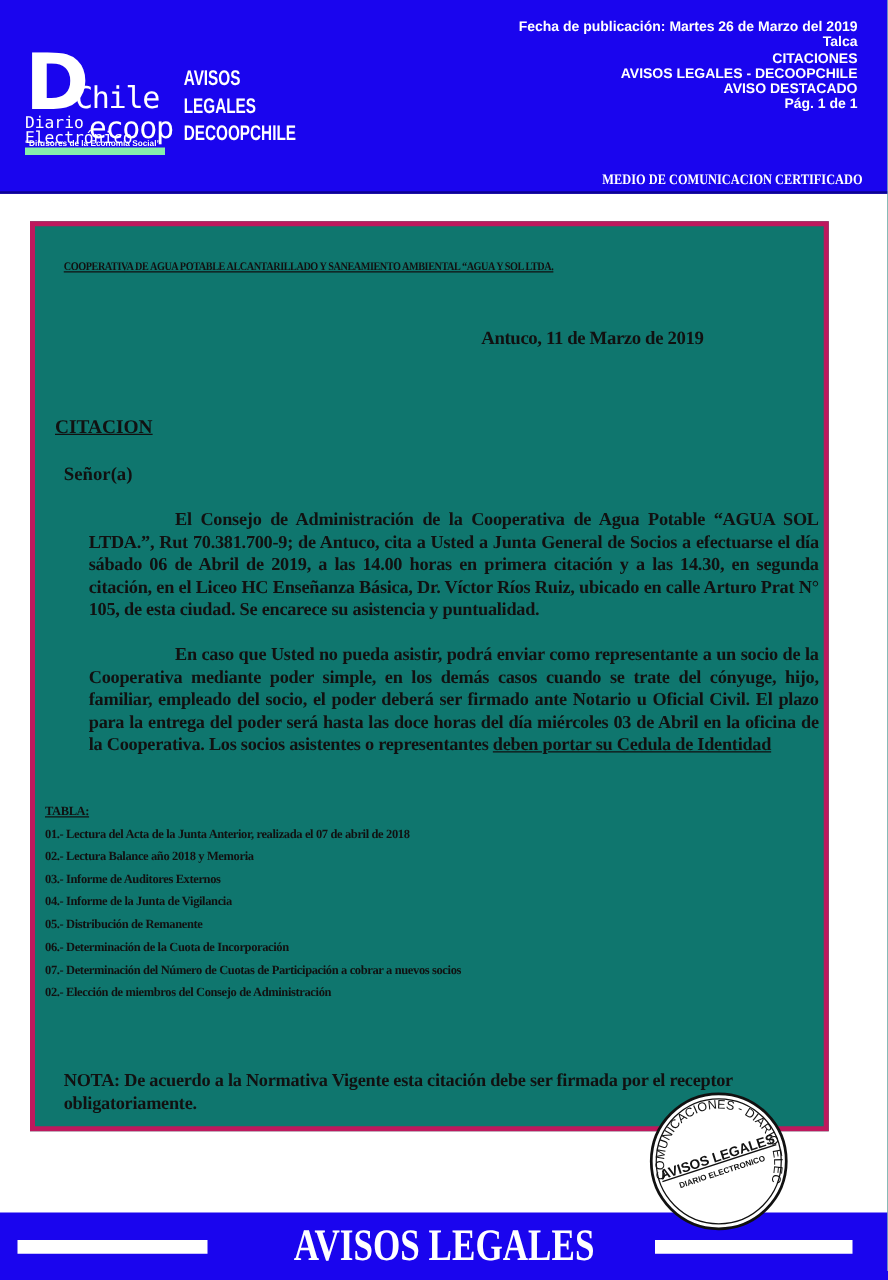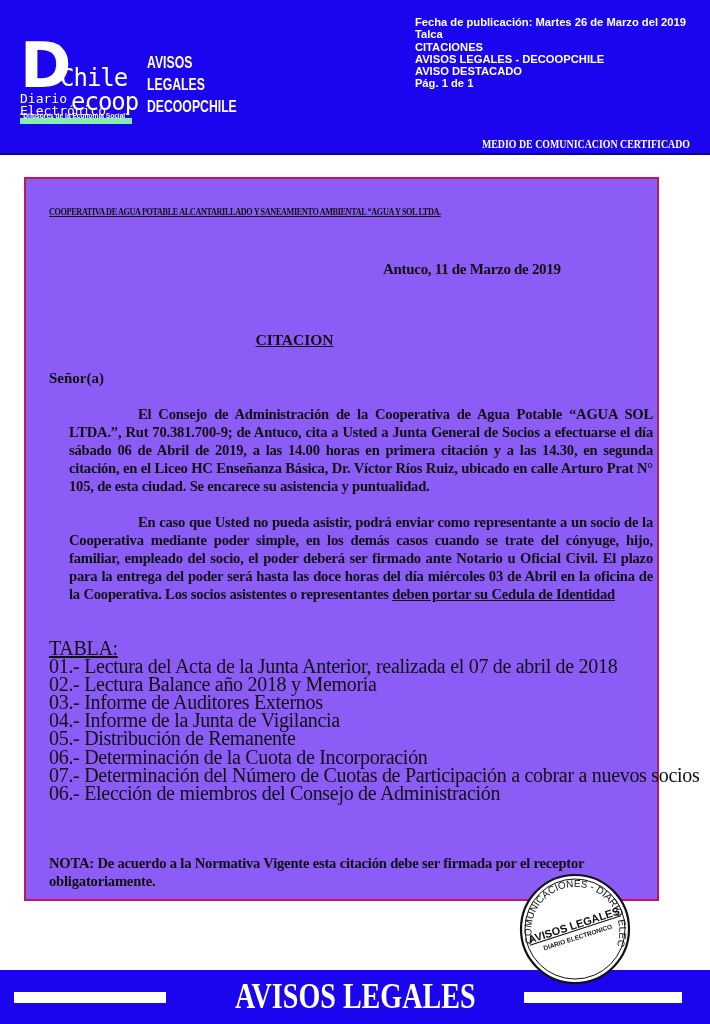--- a/index.html
+++ b/index.html
@@ -6,34 +6,34 @@
   body{width:710px;height:1024px;background:#ffffff;position:relative;overflow:hidden;font-family:"Liberation Serif",serif;color:#111;}
   .header{position:absolute;left:0;top:0;width:710px;height:155px;background:#1a05ee;border-bottom:2px solid #0c0290;box-sizing:border-box;}
   .logo{position:absolute;left:20px;top:38px;width:112px;height:90px;color:#fff;}
   .logo-d{position:absolute;left:0;top:0;font-family:"DejaVu Sans",sans-serif;font-weight:bold;font-size:62px;line-height:56px;}
   .logo-w1{position:absolute;left:51px;top:4px;font-family:"DejaVu Sans Mono",monospace;font-size:24px;line-height:24px;letter-spacing:-1px;margin-top:48px;}
   .logo-w2{position:absolute;left:40px;top:28px;font-family:"DejaVu Sans Mono",monospace;font-size:24px;line-height:24px;letter-spacing:-1px;}
   .logo-sub{position:absolute;left:0;top:55px;width:112px;font-family:"DejaVu Sans Mono",monospace;font-size:13px;line-height:12px;border-bottom:6px solid #86efac;padding-bottom:1px;}
   .logo-tag{position:absolute;left:0;top:74px;width:118px;font-family:"Liberation Sans",sans-serif;font-weight:bold;font-size:6.6px;white-space:nowrap;}
   .header-title{position:absolute;left:147px;top:52px;color:#fff;font-family:"Liberation Sans",sans-serif;font-weight:bold;font-size:17px;line-height:22px;transform:scaleX(0.72);transform-origin:left top;}
   .header-title div{white-space:nowrap;}
-  .meta{position:absolute;right:24px;top:16px;color:#fff;font-family:"Liberation Sans",sans-serif;font-weight:bold;font-size:11.2px;line-height:12.3px;}
+  .meta{position:absolute;right:24px;top:16px;text-align:right;color:#fff;font-family:"Liberation Sans",sans-serif;font-weight:bold;font-size:11.2px;line-height:12.3px;}
   .meta div{white-space:nowrap;}
   .certified{position:absolute;right:20px;top:138px;color:#fff;font-family:"Liberation Serif",serif;font-weight:bold;font-size:11.5px;white-space:nowrap;transform:scaleX(0.86);transform-origin:right top;}
-  .frame{position:absolute;left:24px;top:177px;width:631px;height:720px;border:2px solid #be185d;background:#8b5cf6;}
+  .frame{position:absolute;left:24px;top:177px;width:631px;height:720px;border:4px solid #be185d;background:#0f766e;}
   .org{position:absolute;left:23px;top:28px;font-weight:bold;font-size:9.3px;text-decoration:underline;white-space:nowrap;letter-spacing:-0.4px;transform:scaleX(0.88);transform-origin:left top;}
   .place-date{position:absolute;left:357px;top:82px;font-weight:bold;font-size:15px;white-space:nowrap;letter-spacing:-0.3px;}
-  .doc-title{position:absolute;left:0;width:537px;top:152px;text-align:center;font-weight:bold;font-size:15.5px;text-decoration:underline;}
+  .doc-title{position:absolute;left:16px;width:537px;top:152px;font-weight:bold;font-size:15.5px;text-decoration:underline;}
   .salutation{position:absolute;left:23px;top:191px;font-weight:bold;font-size:15px;}
   .para{position:absolute;left:23px;width:584px;font-weight:bold;font-size:14.6px;line-height:18px;text-align:justify;letter-spacing:-0.2px;margin-left:20px;}
   .para .indent{display:inline-block;width:69px;}
   .p1{top:226px;}
   .p2{top:334px;}
   .u{text-decoration:underline;}
-  .agenda{position:absolute;left:23px;top:460px;font-weight:normal;font-size:20px;line-height:18.1px;letter-spacing:-0.3px;}
+  .agenda{position:absolute;left:8px;top:460px;font-weight:bold;font-size:10px;line-height:18.1px;letter-spacing:-0.3px;}
   .agenda-title{text-decoration:underline;}
   .agenda div{white-space:nowrap;}
   .nota{position:absolute;left:23px;width:584px;top:675px;font-weight:bold;font-size:14.6px;line-height:18px;letter-spacing:-0.2px;}
   .footer{position:absolute;left:0;top:970px;width:710px;height:54px;background:#1a05ee;}
   .footer-bar-left{position:absolute;left:14px;top:22px;width:152px;height:11px;background:#fff;}
   .footer-bar-right{position:absolute;left:524px;top:22px;width:158px;height:11px;background:#fff;}
   .footer-text{position:absolute;left:0;width:710px;top:2px;text-align:center;color:#fff;font-family:"Liberation Serif",serif;font-weight:bold;font-size:36px;line-height:48px;}
   .footer-text span{display:inline-block;transform:scaleX(0.78);}
   .stamp{position:absolute;left:519px;top:873px;width:112px;height:112px;}
 </style>
@@ -73,21 +73,21 @@
   <div class="para p2"><span class="indent"></span><span>En caso que Usted no pueda asistir, podrá enviar como representante a un socio de la Cooperativa mediante poder simple, en los demás casos cuando se trate del cónyuge, hijo, familiar, empleado del socio, el poder deberá ser firmado ante Notario u Oficial Civil. El plazo para la entrega del poder será hasta las doce horas del día miércoles 03 de Abril en la oficina de la Cooperativa. Los socios asistentes o representantes </span><span class="u">deben portar su Cedula de Identidad</span></div>
   <div class="agenda">
     <div class="agenda-title">TABLA:</div>
     <div>01.- Lectura del Acta de la Junta Anterior, realizada el 07 de abril de 2018</div>
     <div>02.- Lectura Balance año 2018 y Memoria</div>
     <div>03.- Informe de Auditores Externos</div>
     <div>04.- Informe de la Junta de Vigilancia</div>
     <div>05.- Distribución de Remanente</div>
     <div>06.- Determinación de la Cuota de Incorporación</div>
     <div>07.- Determinación del Número de Cuotas de Participación a cobrar a nuevos socios</div>
-    <div>06.- Elección de miembros del Consejo de Administración</div>
+    <div>02.- Elección de miembros del Consejo de Administración</div>
   </div>
   <div class="nota">NOTA: De acuerdo a la Normativa Vigente esta citación debe ser firmada por el receptor obligatoriamente.</div>
 </div>
 
 <div class="footer">
   <div class="footer-bar-left"></div>
   <div class="footer-bar-right"></div>
   <div class="footer-text"><span>AVISOS LEGALES</span></div>
 </div>
 

